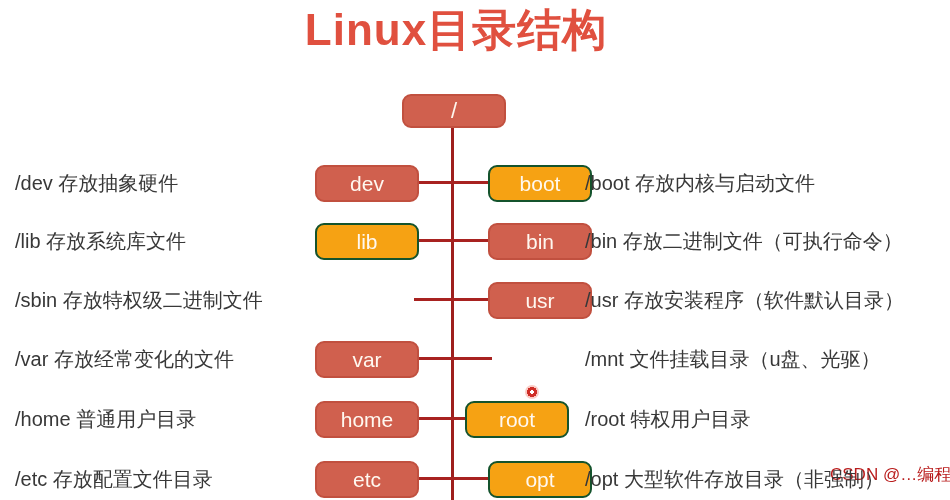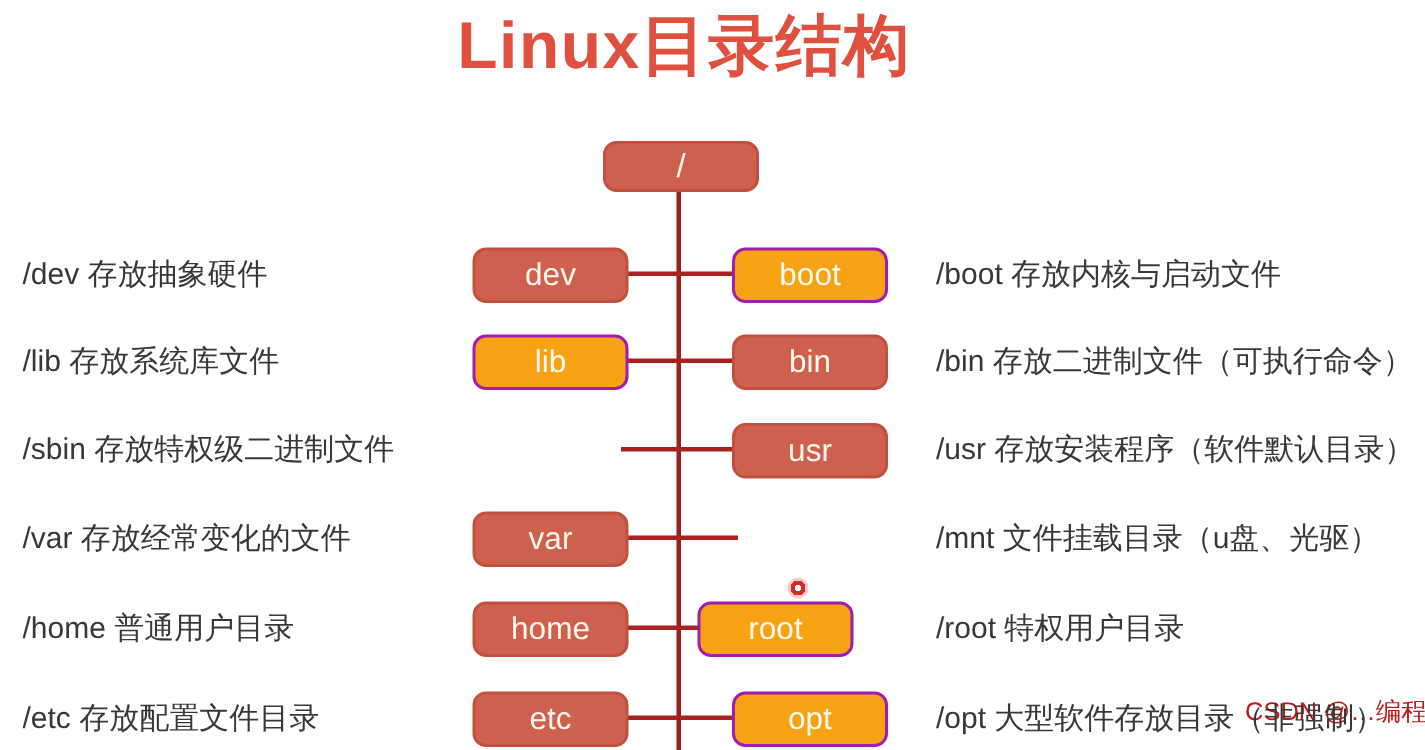--- a/index.html
+++ b/index.html
@@ -18,28 +18,28 @@
   }
   .hline{
     position:absolute;left:399px;width:78px;height:3px;background:#A82220;z-index:1;
   }
   .node{
     position:absolute;width:104px;height:37px;border-radius:9px;
     display:flex;align-items:center;justify-content:center;
     font-size:21px;color:#FFF8F0;z-index:2;box-sizing:border-box;
   }
   .node.salmon{background:#D0604E;border:2px solid #C1503F;}
-  .node.orange{background:#F6A213;border:2px solid #a21caf;}
+  .node.orange{background:#F6A213;border:2px solid #14532d;}
   .root-node{left:387px;top:94px;height:34px;font-size:22px;}
   .lbl{
     position:absolute;font-size:20px;color:#383838;line-height:37px;
     white-space:nowrap;z-index:2;
   }
   .lbl.left{left:0;width:288px;text-align:left;}
-  .lbl.right{left:609px;text-align:left;}
+  .lbl.right{left:570px;text-align:left;}
   .laser-dot{
     position:absolute;left:510px;top:385px;width:14px;height:14px;border-radius:50%;
     background:radial-gradient(circle at 50% 50%, #ffffff 0 2px, #cf2d26 2px 5px, rgba(246,160,150,0.55) 5px 7px);
     z-index:3;
   }
   .watermark{
     position:absolute;left:815px;top:463px;font-size:17px;color:#b91c1c;z-index:0;
     white-space:nowrap;
   }
 </style>

